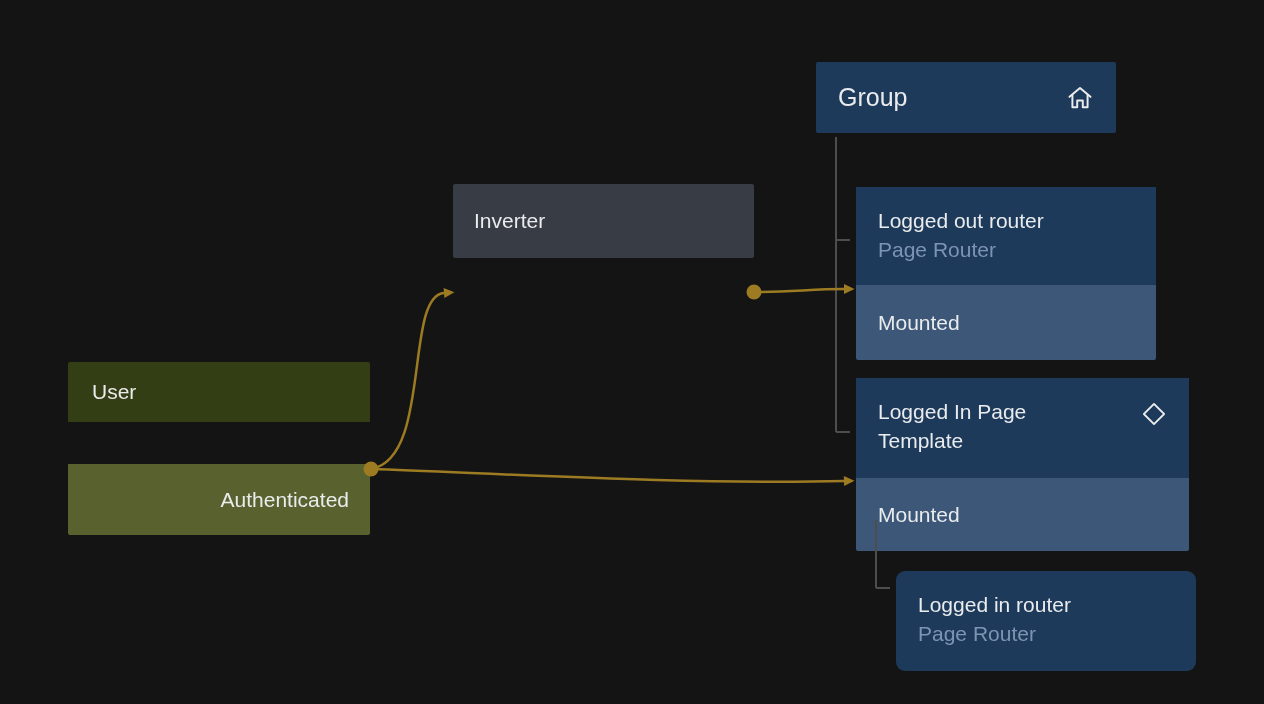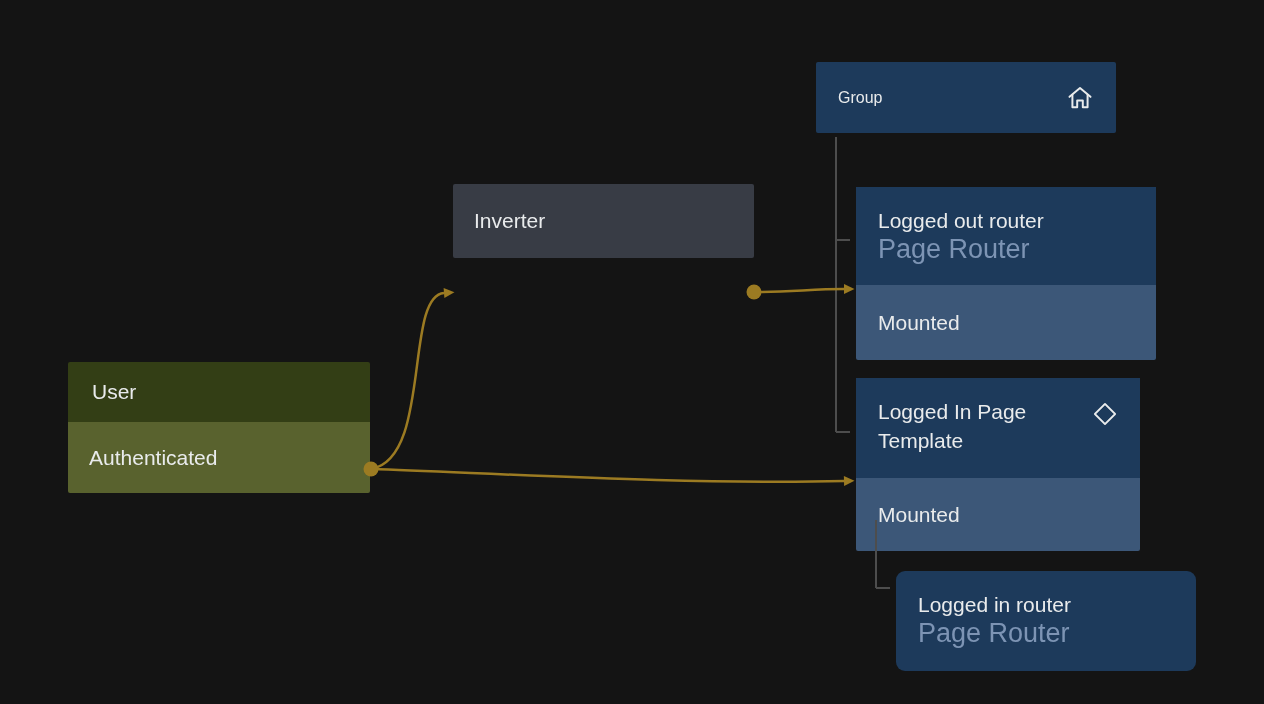--- a/index.html
+++ b/index.html
@@ -11,44 +11,44 @@
     font-family: "Liberation Sans", sans-serif;
   }
   #canvas { position: relative; width: 1264px; height: 704px; }
 
   .node { position: absolute; border-radius: 2px; overflow: hidden; }
   .hdr, .row { display: flex; align-items: center; font-size: 21px; }
 
   
   .node-user { left: 68px; top: 362px; width: 302px; }
   .user-hdr { height: 60px; background: var(--user-header, #333e15); padding: 0 24px; }
-  .user-row { height: 71px; background: var(--user-body, #59622e); justify-content: flex-start; padding: 16px 21px; }
+  .user-row { height: 71px; background: var(--user-body, #59622e); justify-content: flex-end; padding: 16px 21px; margin-top: 42px; }
 
   
   .node-inverter { left: 453px; top: 184px; width: 301px; }
   .inverter-hdr { height: 74px; background: var(--inverter-header, #383c45); padding: 8px 21px; }
   .inverter-row { height: 70px; background: var(--inverter-body, #51555f); justify-content: space-between; padding: 0 21px; }
 
   
   .node-group {
     left: 816px; top: 62px; width: 300px; height: 71px;
     background: var(--blue-header, #1d3a5b);
     display: flex; align-items: center; justify-content: space-between;
-    padding: 0 22px; font-size: 16px;
+    padding: 0 22px; font-size: 25px;
   }
   .bhdr { background: var(--blue-header, #1d3a5b); padding: 19px 22px; margin-top: 33px; }
   .title { font-size: 21px; line-height: 29px; }
-  .subtitle { font-size: 27px; line-height: 29px; color: var(--subtitle-text, #7d94b4); }
+  .subtitle { font-size: 21px; line-height: 29px; color: var(--subtitle-text, #7d94b4); }
   .event-row { background: var(--blue-body, #3c5778); height: 74px; padding: 0 22px; }
 
   .node-logged-out { left: 856px; top: 154px; width: 300px; }
   .node-logged-out .bhdr { height: 98px; }
   .node-logged-out .event-row { height: 75px; }
 
-  .node-template { left: 856px; top: 345px; width: 284px; }
+  .node-template { left: 856px; top: 345px; width: 333px; }
   .node-template .bhdr { height: 100px; display: flex; justify-content: space-between; align-items: flex-start; }
   .node-template .title { max-width: 210px; }
   .node-template .event-row { height: 73px; }
 
   .node-logged-in { left: 896px; top: 538px; width: 300px; }
   .node-logged-in .bhdr { height: 100px; border-radius: 9px; }
 
   .icon { display: inline-flex; }
   .icon svg { display: block; }
 

